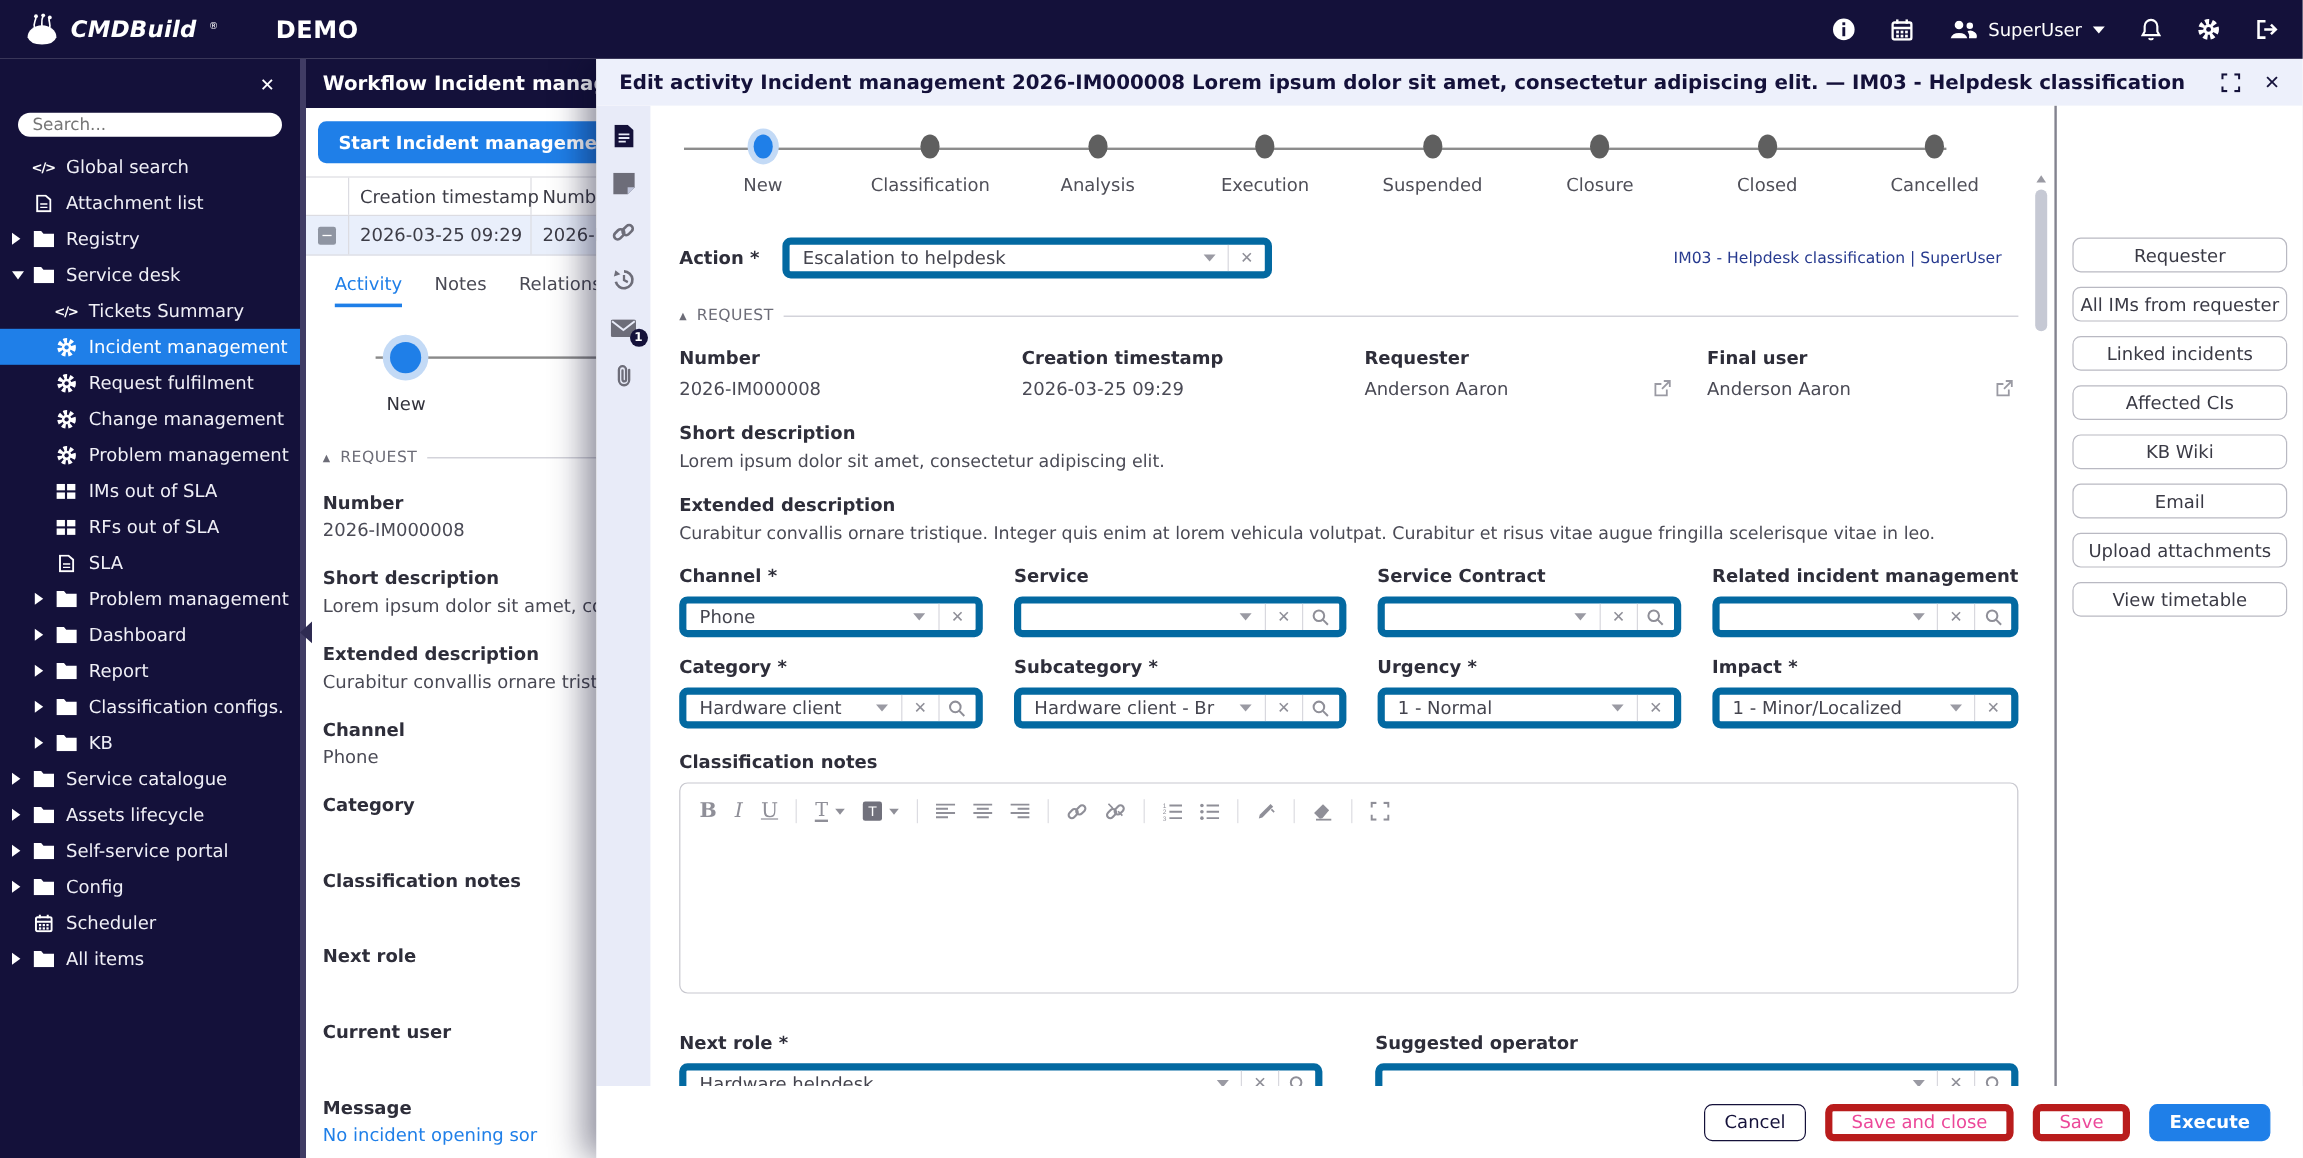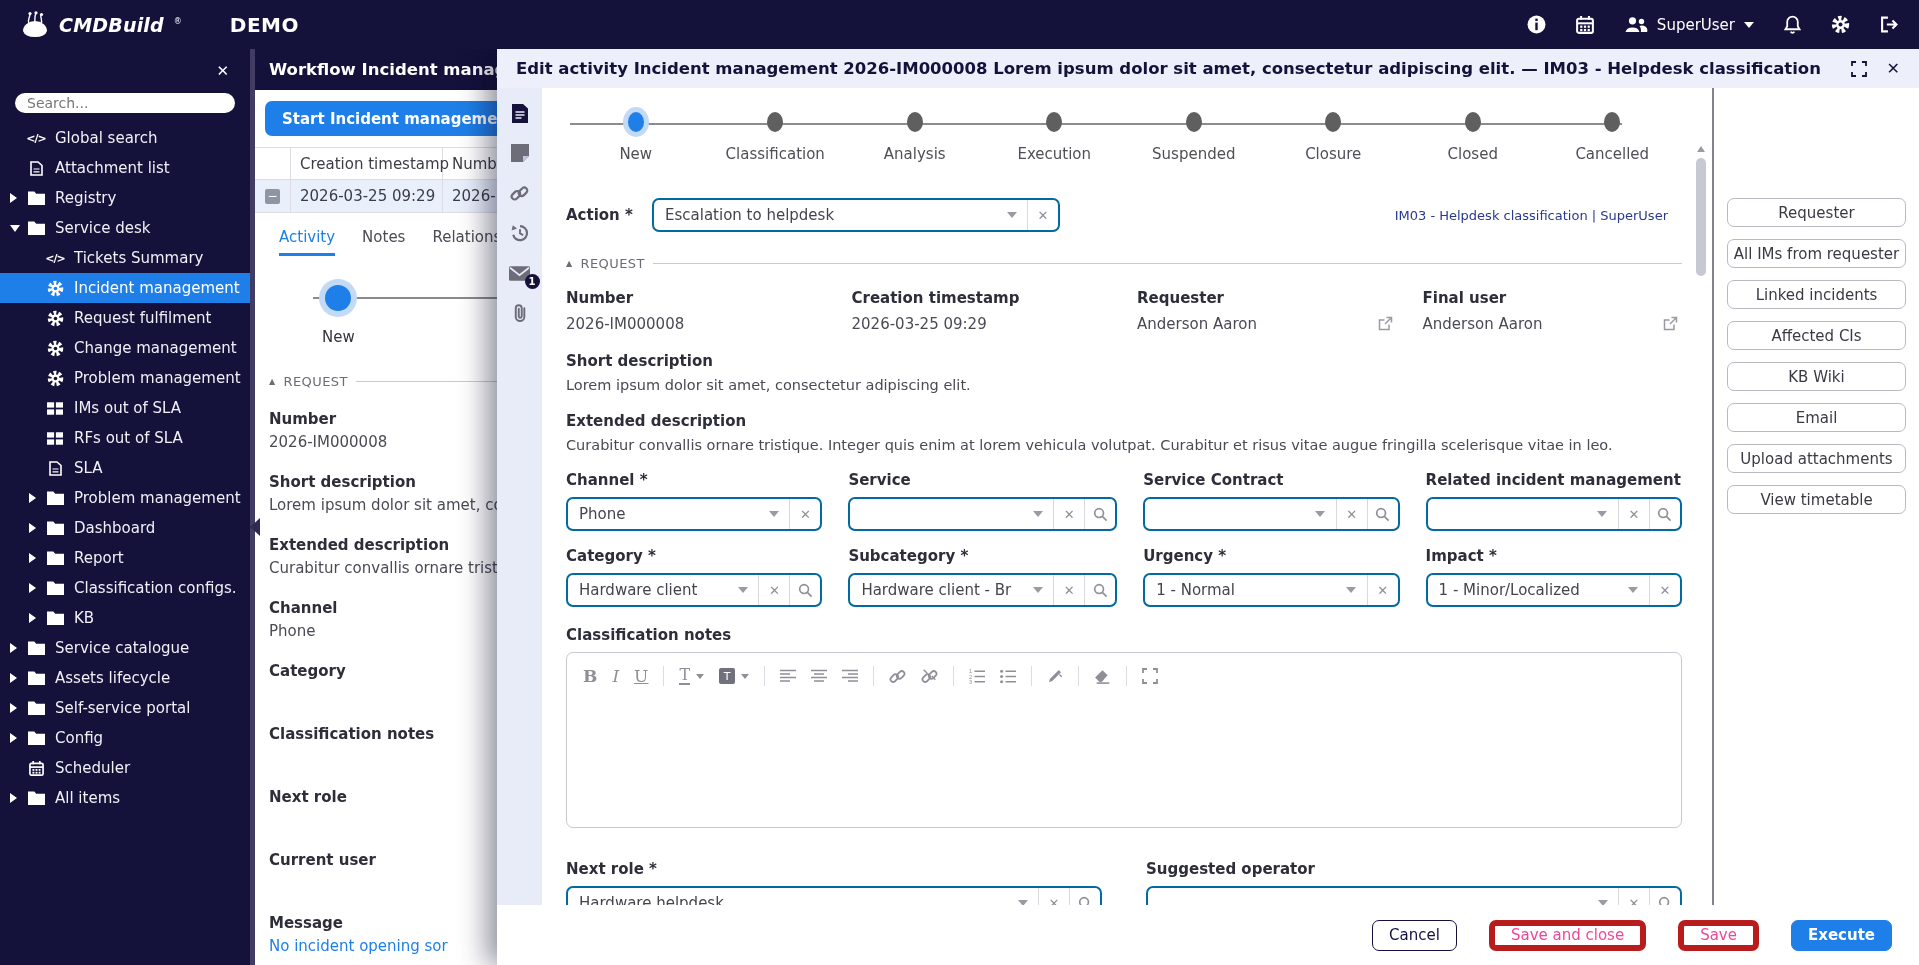--- a/index.html
+++ b/index.html
@@ -88,21 +88,21 @@
   .ctx{margin-left:auto;font-size:13px;color:#273a8f;padding-right:14px;white-space:nowrap}
   .msection{display:flex;align-items:center;gap:8px;color:#6c6c77;font-size:13px;margin-top:24px;letter-spacing:.4px}
   .igrid{display:grid;grid-template-columns:repeat(4,1fr);column-gap:26px;margin-top:18px}
   .ilabel{font-weight:bold;font-size:15px;color:#2e2e3a;white-space:nowrap}
   .ival{font-size:15px;color:#4a4a55;margin-top:7px;display:flex;align-items:center;min-height:19px}
   .ext{margin-left:auto;color:#9a9aa3;margin-right:4px;cursor:pointer}
   .block{margin-top:19px}
   .desc{font-size:14.5px;color:#4a4a55;margin-top:7px}
   .fgrid{display:grid;grid-template-columns:repeat(4,1fr);column-gap:26px;row-gap:16px;margin-top:18px}
   .flabel{font-weight:bold;font-size:15px;color:#2e2e3a;margin-bottom:8px;white-space:nowrap}
-  .combo{display:flex;align-items:stretch;height:34px;border:2px solid #0369a1;border-radius:7px;background:#fff;overflow:hidden}
+  .combo{display:flex;align-items:stretch;height:34px;border:6px solid #0369a1;border-radius:7px;background:#fff;overflow:hidden}
   .cval{flex:1;display:flex;align-items:center;padding:0 11px;font-size:15px;color:#44444e;white-space:nowrap;overflow:hidden}
   .ctrig{width:31px;display:flex;align-items:center;justify-content:center;color:#8f8f98;cursor:pointer;flex:none;font-size:13px}
   .ctrig.sep{border-left:1px solid #d8d8de}
   .tri-down{width:0;height:0;border-left:5px solid transparent;border-right:5px solid transparent;border-top:6px solid #9a9aa3}
   .editor{border:1px solid #c8c8cf;border-radius:7px;margin-top:8px;height:176px;padding:13px 16px}
   .etoolbar{display:flex;align-items:center;gap:15px;color:#8f8f98}
   .etb{display:flex;align-items:center;gap:3px;cursor:pointer;color:#8f8f98}
   .etb-sep{width:1px;height:20px;background:#dcdce2}
   .tb-b{font-family:"DejaVu Serif","Liberation Serif",serif;font-weight:bold;font-size:17px}
   .tb-i{font-family:"DejaVu Serif","Liberation Serif",serif;font-style:italic;font-size:17px}
@@ -111,21 +111,21 @@
   .fillbox{width:16px;height:16px;background:#71717c;color:#fff;font-size:11px;display:flex;align-items:center;justify-content:center;border-radius:2px}
   .mini-caret{width:0;height:0;border-left:4px solid transparent;border-right:4px solid transparent;border-top:5px solid #8f8f98;margin-left:3px}
   .nrgrid{display:grid;grid-template-columns:1fr 1fr;column-gap:44px;margin-top:32px}
   .cu-label{font-weight:bold;font-size:15px;color:#2e2e3a;margin-top:20px}
   .scrollbar{position:absolute;top:58px;right:6px;bottom:8px;width:10px}
   .sb-thumb{position:absolute;top:12px;left:0;width:10px;height:118px;background:#c6c9d4;border-radius:5px;cursor:pointer}
   .sb-up{position:absolute;top:0;left:1px;width:0;height:0;border-left:4px solid transparent;border-right:4px solid transparent;border-bottom:6px solid #9a9aa3}
   .sb-down{position:absolute;bottom:0;left:1px;width:0;height:0;border-left:4px solid transparent;border-right:4px solid transparent;border-top:6px solid #9a9aa3}
   .rpanel{width:207px;border-left:2px solid #83838f;padding:110px 13px 0;flex:none}
   .rp-btn{display:block;width:100%;height:29px;margin-bottom:12px;background:#fff;border:1px solid #b9b9c2;border-radius:7px;font-size:15px;color:#3a3a45}
-  .mfooter{position:absolute;left:0;right:0;bottom:0;height:60px;background:#fff;display:flex;align-items:center;justify-content:flex-end;gap:32px;padding-right:27px;z-index:5}
+  .mfooter{position:absolute;left:0;right:0;bottom:0;height:60px;background:#fff;display:flex;align-items:center;justify-content:flex-end;gap:16px;padding-right:27px;z-index:5}
   .btn{height:31px;border-radius:7px;font-size:15px;padding:0 16px;background:#fff}
   .btn.cancel{border:1px solid #14113a;color:#14113a}
   .btn.ghost{border:6px solid #b91c1c;color:#ec4899}
   .btn.primary{background:#1f7fe8;border:1px solid #1f7fe8;color:#fff;font-weight:bold}
 </style>
 </head>
 <body>
 
 <header class="topbar">
   <div class="brand">

